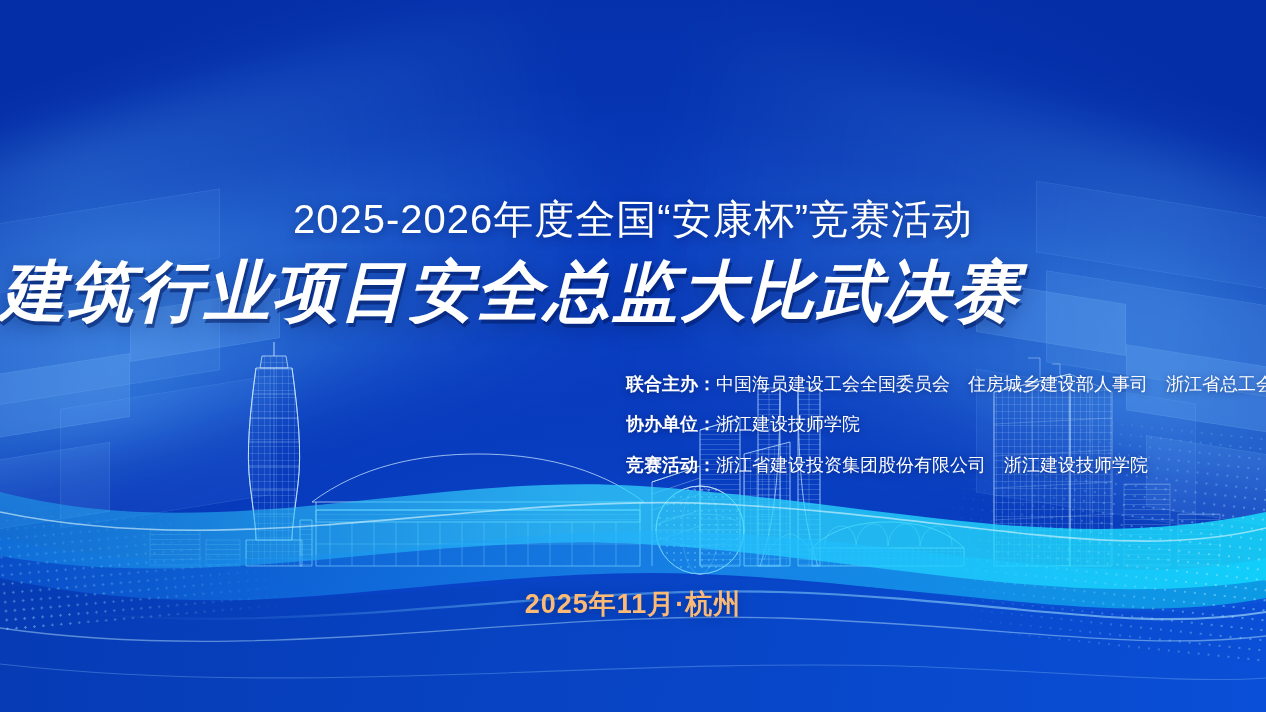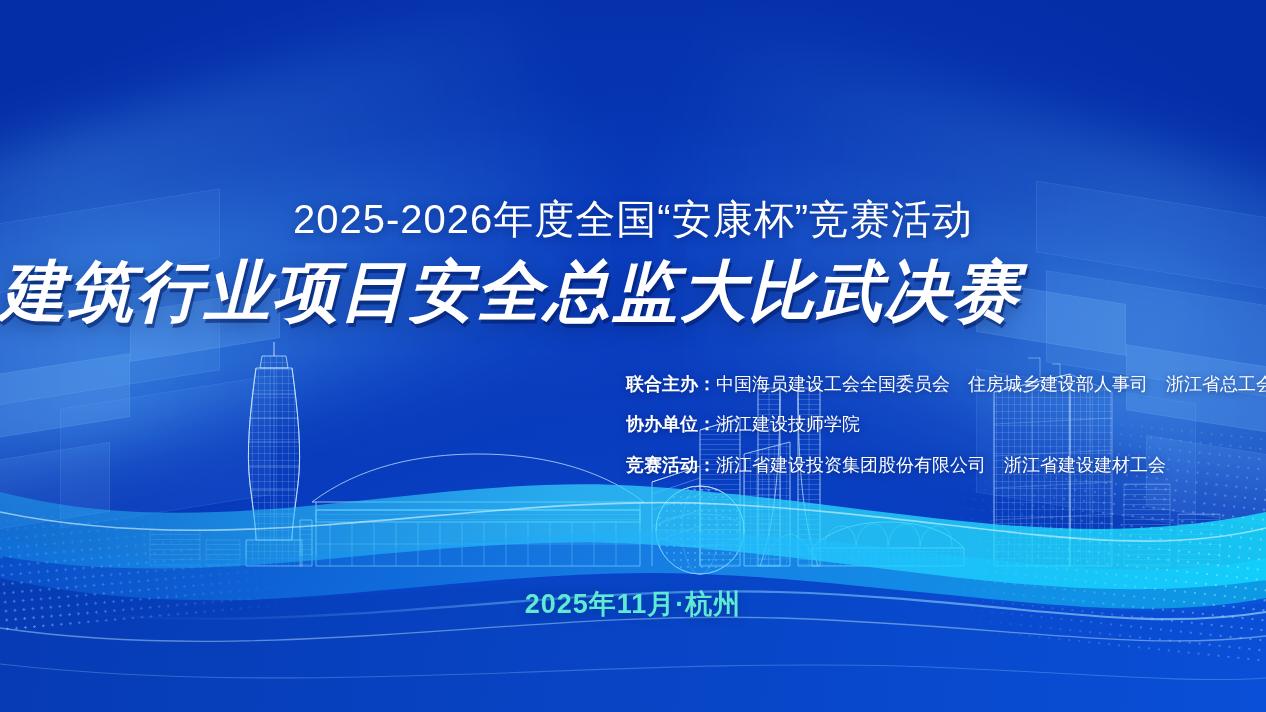--- a/index.html
+++ b/index.html
@@ -109,21 +109,21 @@
     white-space:nowrap;
     width:640px;
     text-align:left;
   }
   .org-label{font-weight:700;}
   .org-value{font-weight:400;}
 
   .date-line{
     position:absolute;top:586px;left:0;right:0;
     text-align:center;
-    color:#5eead4;
+    color:#fdba74;
     font-size:27px;
     font-weight:700;
     letter-spacing:1px;
     text-shadow:0 2px 8px rgba(2,40,120,.55);
     white-space:nowrap;
   }
 </style>
 </head>
 <body>
 
@@ -309,20 +309,20 @@
     <div class="main-title">建筑行业项目安全总监大比武决赛</div>
 
     <div class="orgs">
       <div class="org-row">
         <span class="org-label">联合主办：</span><span class="org-value">中国海员建设工会全国委员会　住房城乡建设部人事司　浙江省总工会</span>
       </div>
       <div class="org-row">
         <span class="org-label">协办单位：</span><span class="org-value">浙江建设技师学院</span>
       </div>
       <div class="org-row">
-        <span class="org-label">竞赛活动：</span><span class="org-value">浙江省建设投资集团股份有限公司　浙江省建设建材工会</span>
+        <span class="org-label">竞赛活动：</span><span class="org-value">浙江省建设投资集团股份有限公司　浙江建设技师学院</span>
       </div>
     </div>
 
     <div class="date-line">2025年11月·杭州</div>
 
   </div>
 </div>
 
 </body></html>

